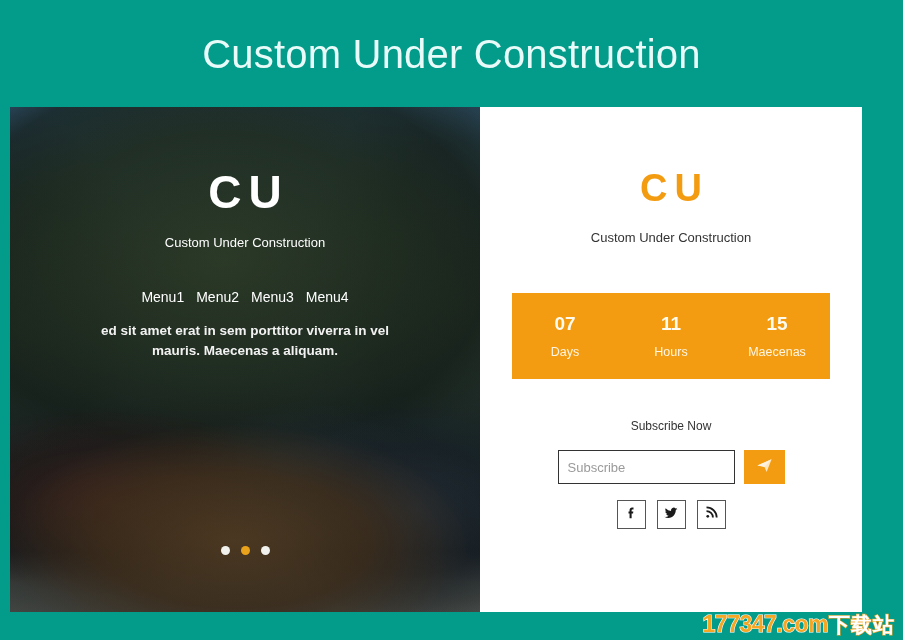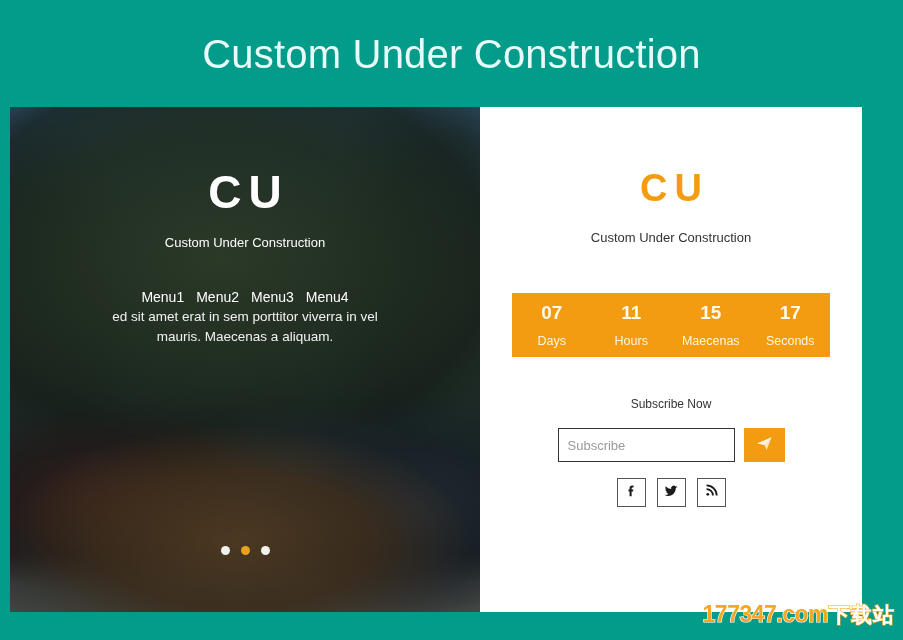--- a/index.html
+++ b/index.html
@@ -113,26 +113,27 @@
     margin-top: 46px;
     width: 330px;
     text-align: center;
     color: #ffffff;
     font-size: 30px;
     font-weight: bold;
     letter-spacing: 3px;
     line-height: 1.25;
   }
   .hero-desc {
-    margin-top: 3px;
+    margin-top: 17px;
     width: 300px;
     text-align: center;
     color: #f2f2f2;
     font-size: 13.5px;
     line-height: 1.45;
+    font-weight: bold;
   }
   .slider-dots {
     position: absolute;
     left: 0;
     right: 0;
     bottom: 57px;
     display: flex;
     justify-content: center;
     gap: 11px;
   }
@@ -166,21 +167,21 @@
   .info-tagline {
     margin-top: 24px;
     color: #333333;
     font-size: 13px;
     line-height: 1;
   }
 
   .countdown {
     margin-top: 49px;
     width: 318px;
-    height: 64px;
+    height: 86px;
     background: #f39c12;
     display: flex;
     align-items: center;
   }
   .countdown-cell {
     flex: 1;
     text-align: center;
   }
   .countdown-value {
     color: #fffbef;
@@ -246,21 +247,21 @@
     align-items: center;
     justify-content: center;
     cursor: pointer;
     box-sizing: border-box;
   }
 
   
   .watermark {
     position: absolute;
     right: 8px;
-    bottom: 14px;
+    bottom: 4px;
     display: flex;
     align-items: baseline;
     gap: 1px;
     font-size: 23px;
     font-weight: bold;
     line-height: 1;
     letter-spacing: -0.5px;
   }
   .watermark-site {
     color: #f5a623;
@@ -319,24 +320,20 @@
         <div class="countdown-value">07</div>
         <div class="countdown-label">Days</div>
       </div>
       <div class="countdown-cell">
         <div class="countdown-value">11</div>
         <div class="countdown-label">Hours</div>
       </div>
       <div class="countdown-cell">
         <div class="countdown-value">15</div>
         <div class="countdown-label">Maecenas</div>
-      </div>
-      <div class="countdown-cell">
-        <div class="countdown-value">17</div>
-        <div class="countdown-label">Seconds</div>
       </div>
     </div>
 
     <div class="subscribe-title">Subscribe Now</div>
 
     <div class="subscribe-row">
       <input class="subscribe-input" type="text" placeholder="Subscribe" style="">
       <button class="subscribe-send">
         <span>
           <svg width="17" height="17" viewBox="0 0 24 24" aria-hidden="true">

